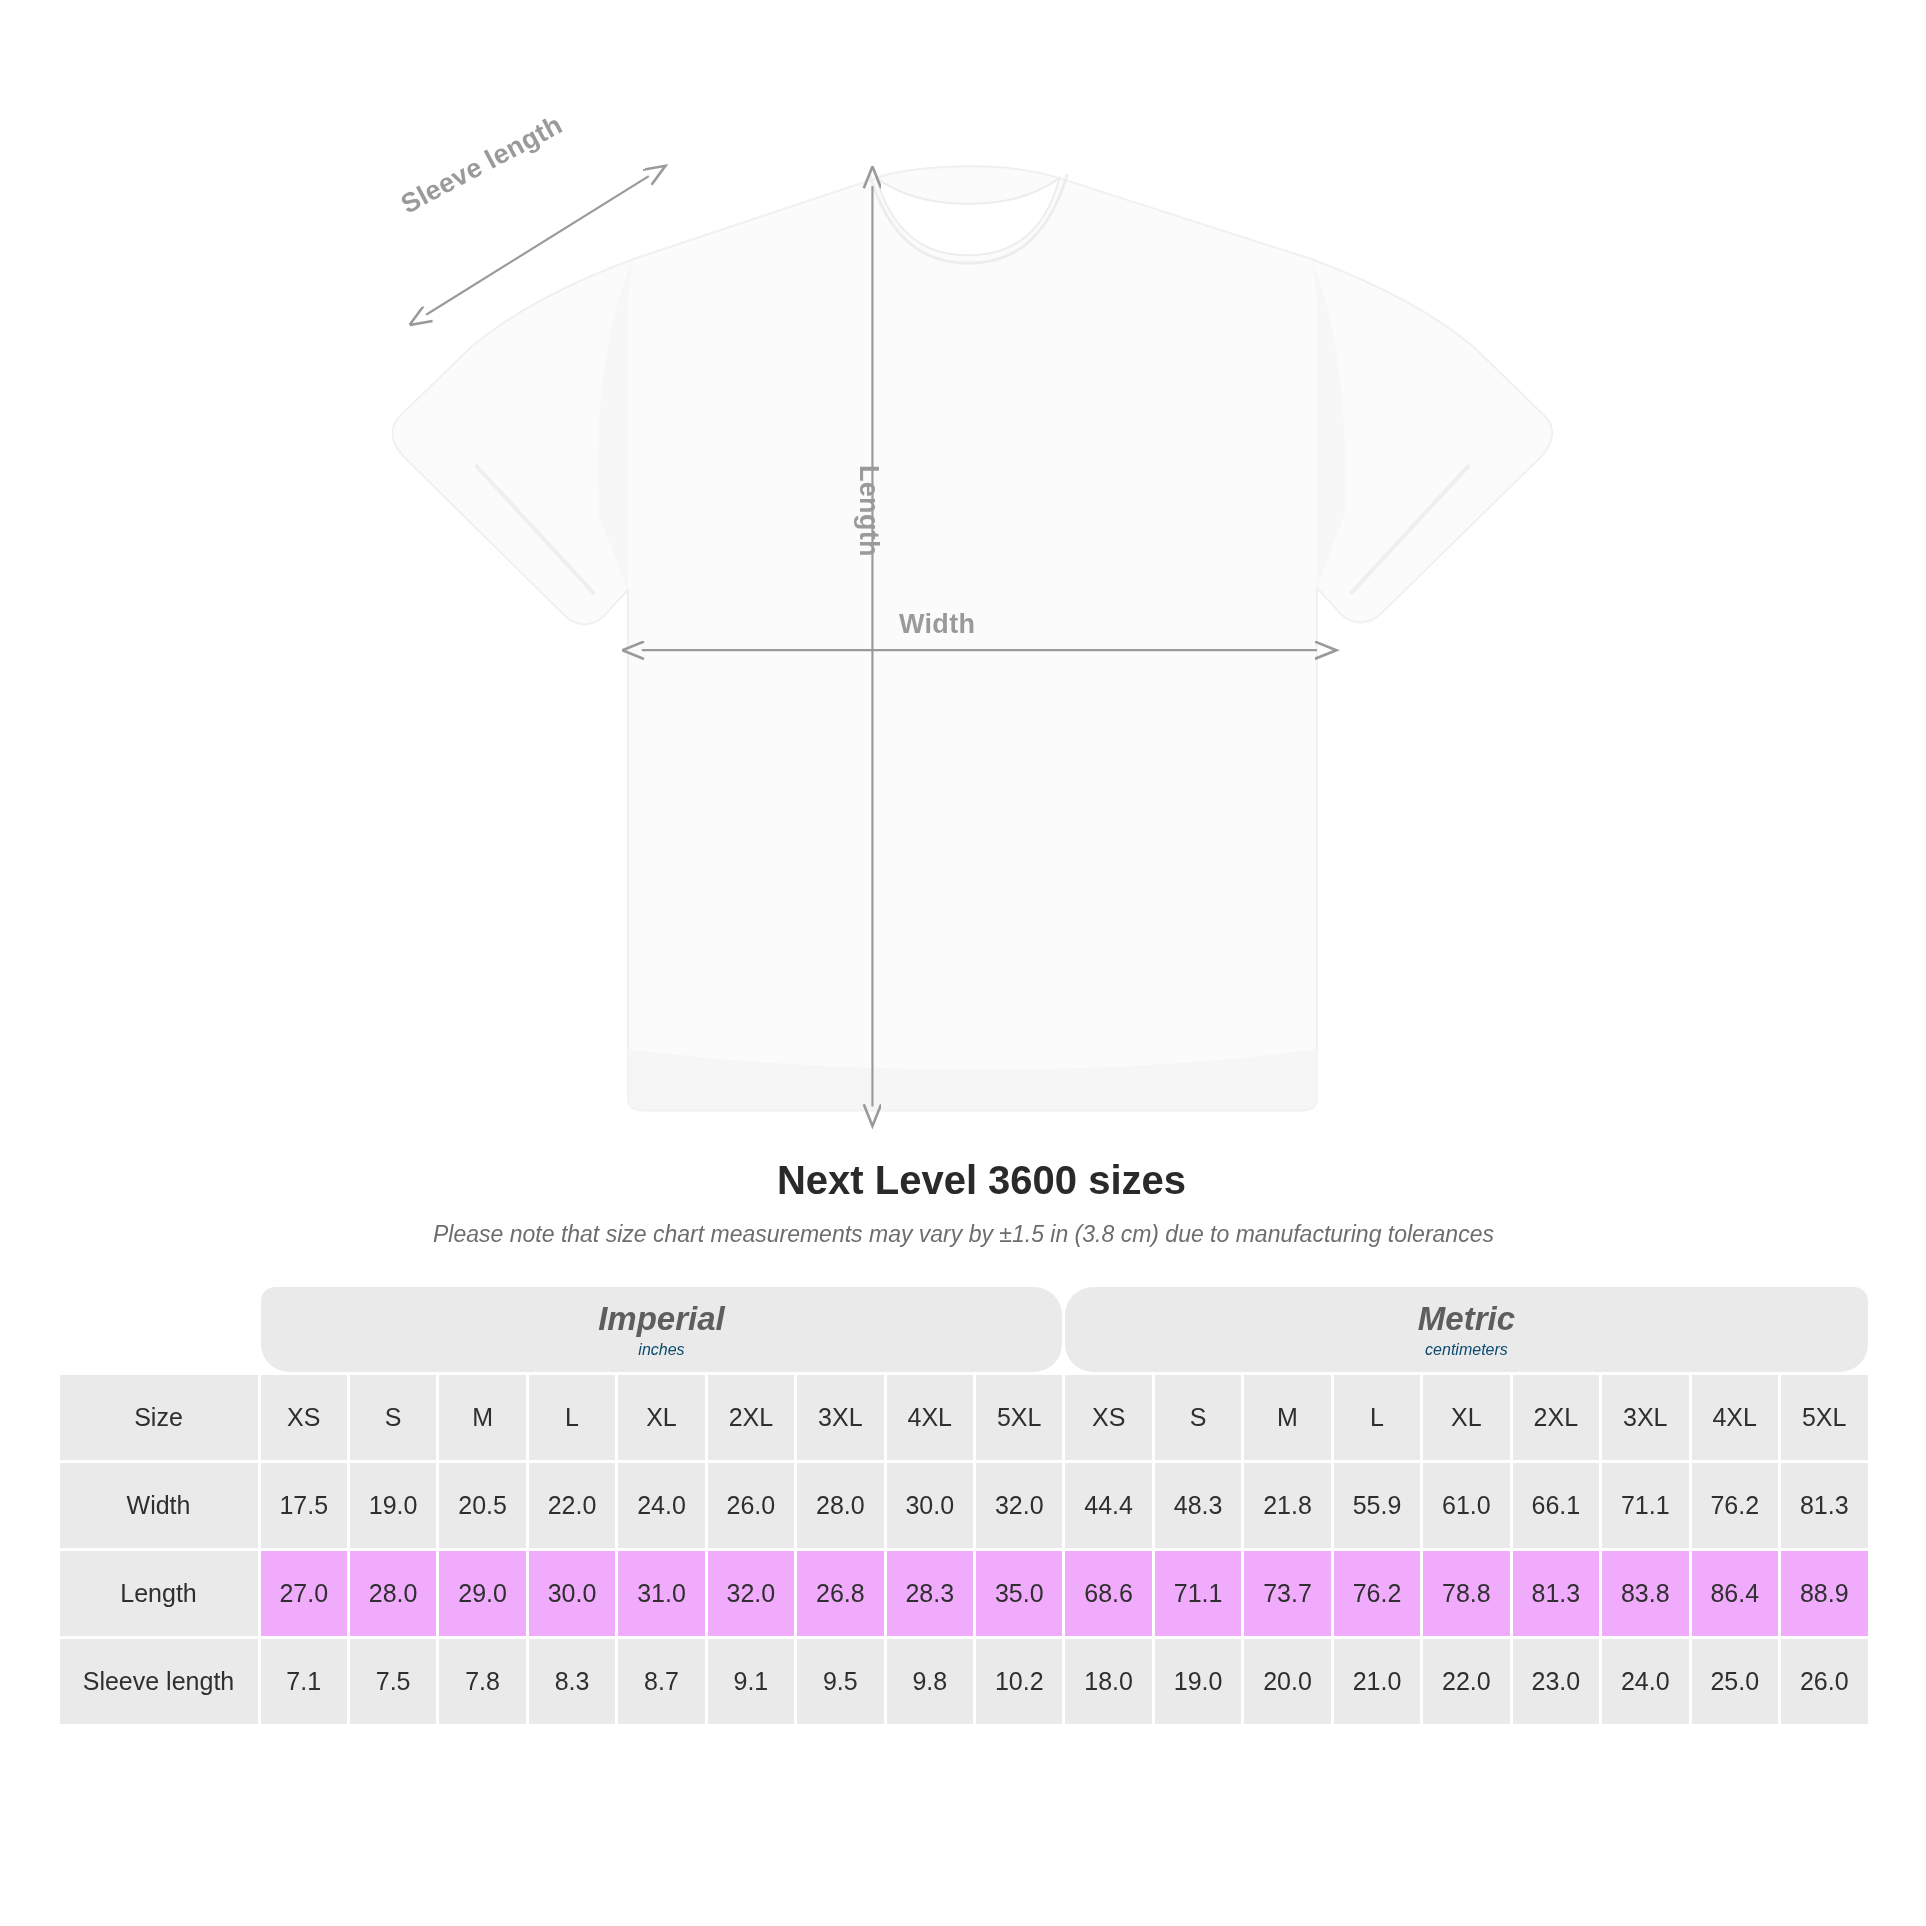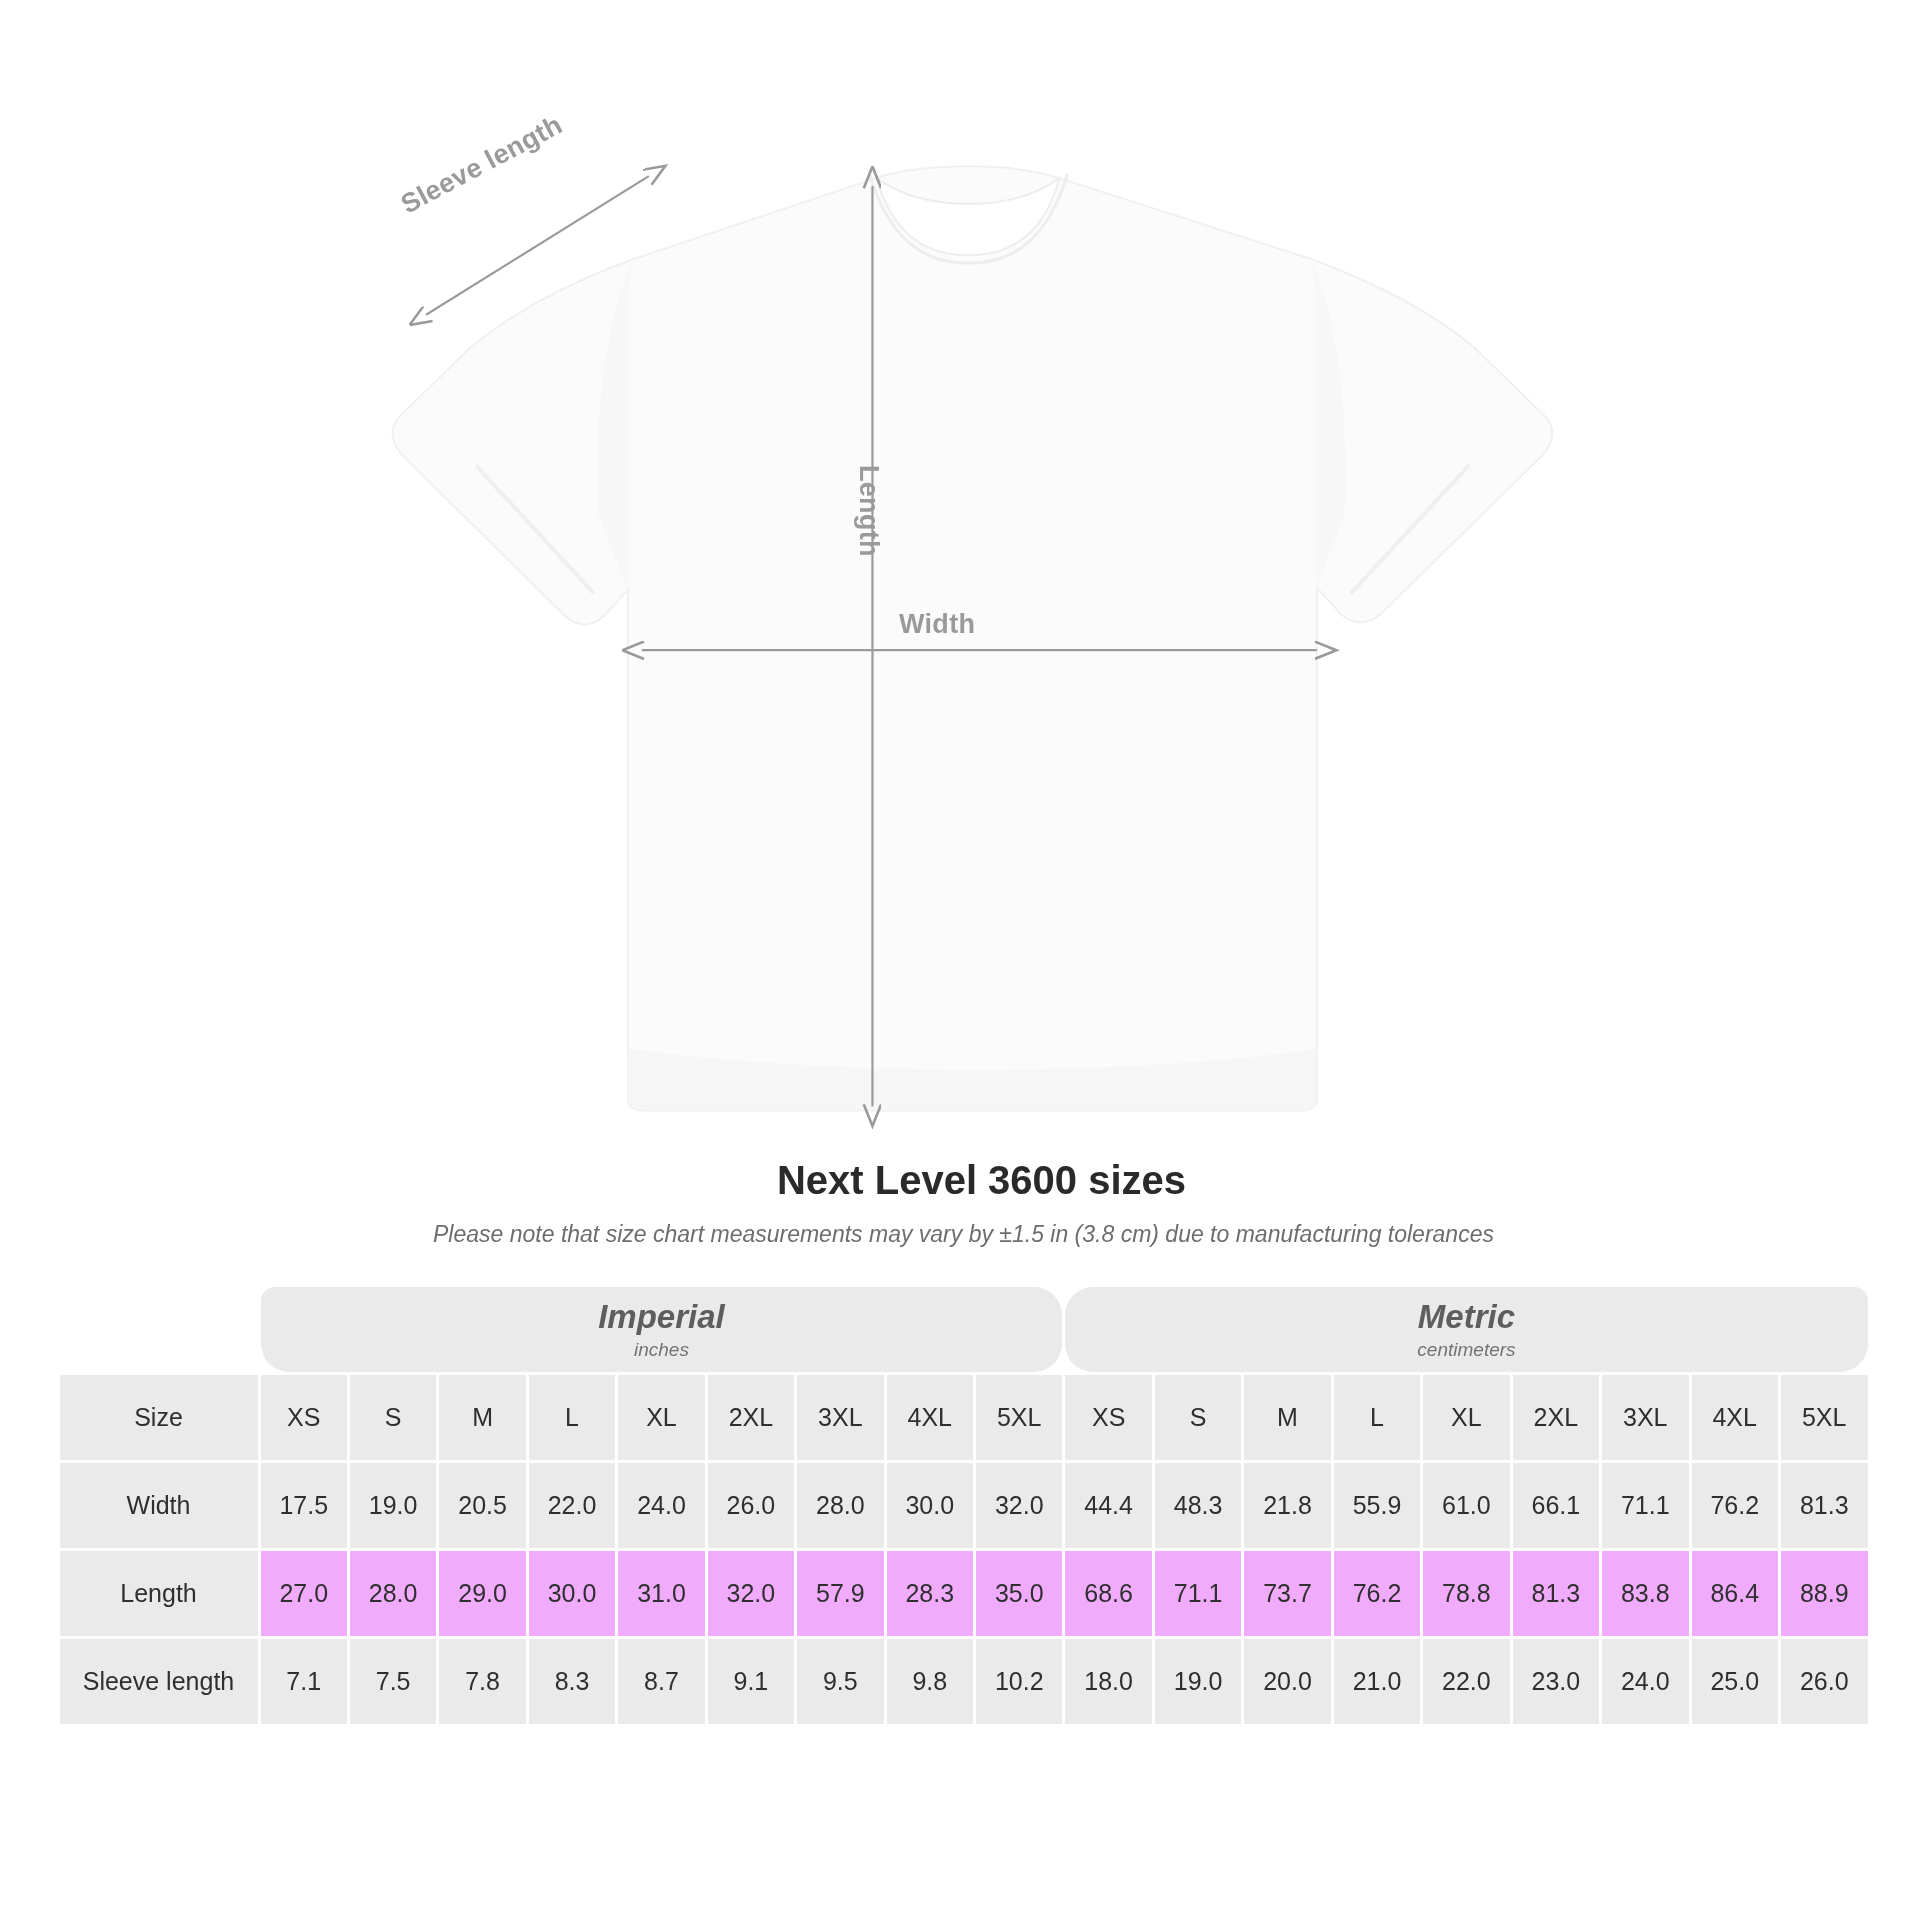--- a/index.html
+++ b/index.html
@@ -100,23 +100,23 @@
     border-radius: 28px;
   }
   .unit-title {
     font-size: 33px;
     font-style: italic;
     font-weight: bold;
     color: #5e5e5e;
     line-height: 1.25;
   }
   .unit-sub {
-    font-size: 19px;
+    font-size: 16px;
     font-style: italic;
-    color: #737373;
+    color: #0c4a6e;
     line-height: 1.35;
   }
   .corner-cell {
     background: #ffffff !important;
   }
   th.size-head {
     font-weight: bold;
     color: #3a3a3a;
     font-size: 26px;
   }
@@ -271,21 +271,21 @@
         <td class="val">81.3</td>
       </tr>
       <tr class="row-alt">
         <th class="row-head col-label">Length</th>
         <td class="val">27.0</td>
         <td class="val">28.0</td>
         <td class="val">29.0</td>
         <td class="val">30.0</td>
         <td class="val">31.0</td>
         <td class="val">32.0</td>
-        <td class="val">57.9</td>
+        <td class="val">26.8</td>
         <td class="val">28.3</td>
         <td class="val">35.0</td>
         <td class="val">68.6</td>
         <td class="val">71.1</td>
         <td class="val">73.7</td>
         <td class="val">76.2</td>
         <td class="val">78.8</td>
         <td class="val">81.3</td>
         <td class="val">83.8</td>
         <td class="val">86.4</td>

